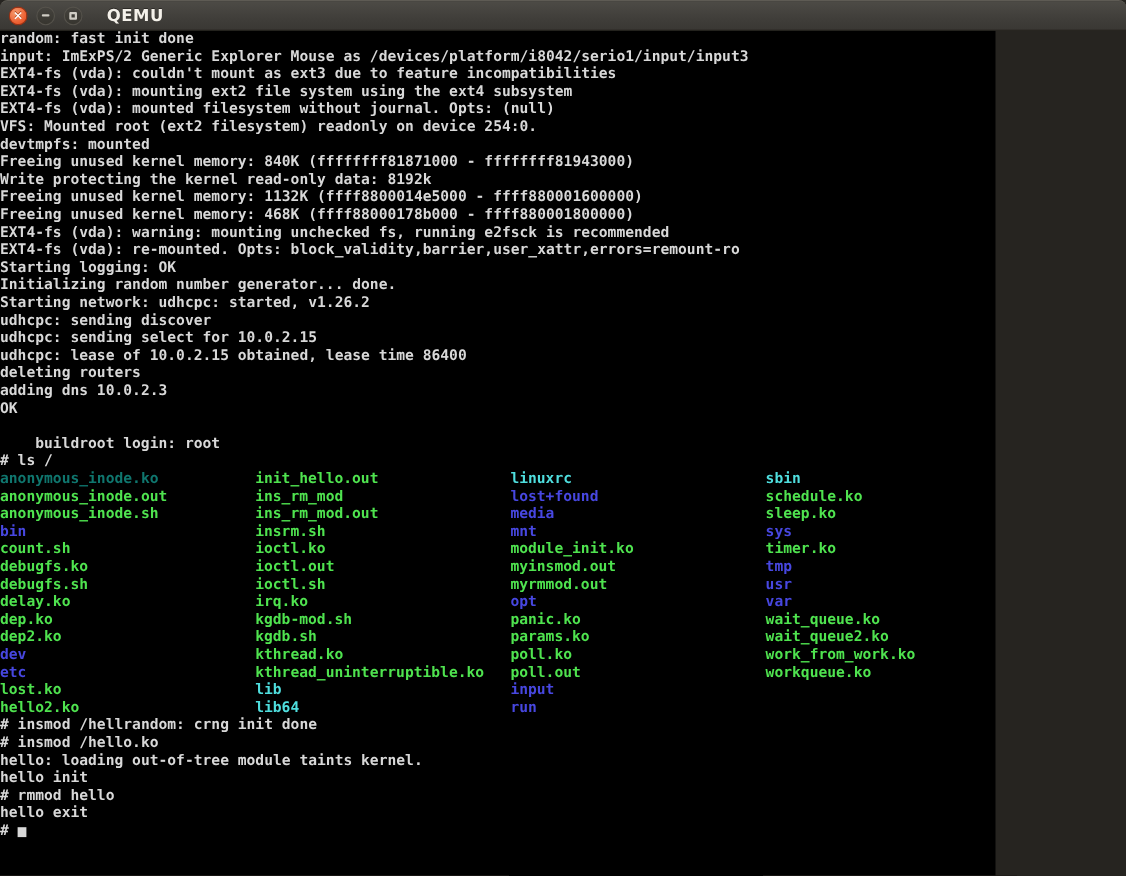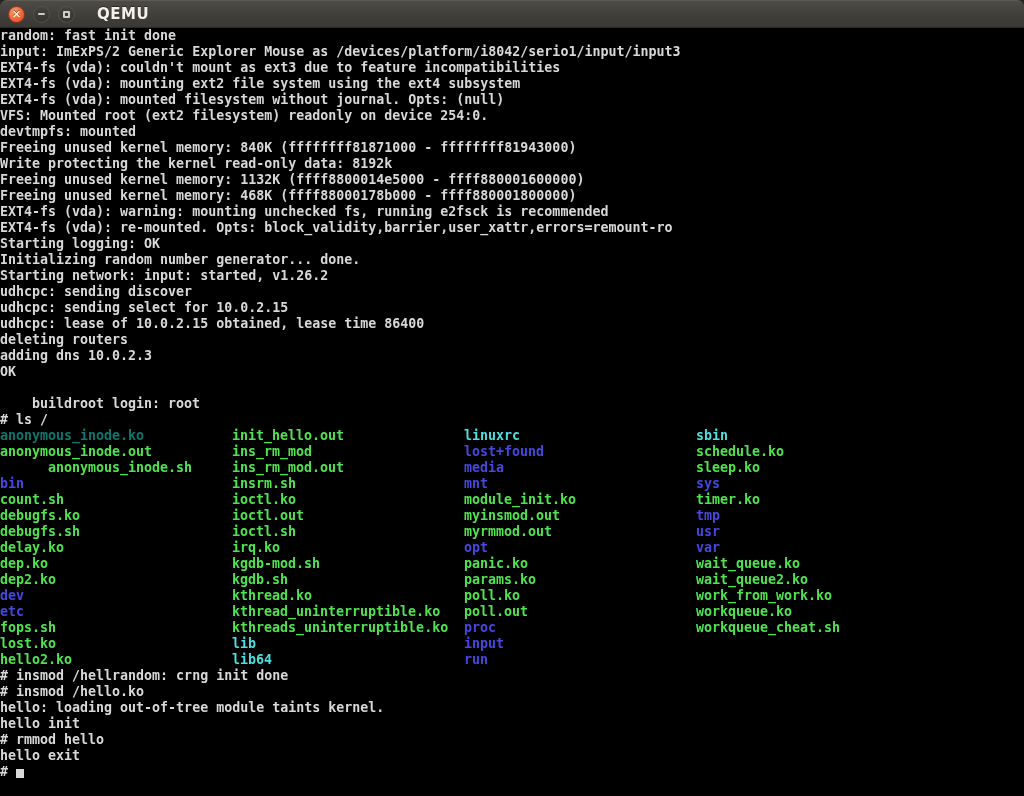--- a/index.html
+++ b/index.html
@@ -43,21 +43,21 @@
     margin-left: 22px;
     font-family: "DejaVu Sans", "Liberation Sans", sans-serif;
     font-weight: bold; font-size: 15px; color: #f4f1ea;
     text-shadow: 0 -1px 0 #2c2a26;
     letter-spacing: 0.5px;
   }
 
   
   .terminal {
     flex: 1 1 auto; background: #000;
-    width: 1024px; height: 768px;
+    width: 905px; height: 768px;
     overflow: hidden;
     font-size: 13.3px; font-weight: bold;
     line-height: 16px;
     cursor: text;
   }
   .term-line {
     height: 16px; white-space: pre; position: relative;
   }
   .ls-entry { position: absolute; top: 0; }
   .cursor {
@@ -91,43 +91,42 @@
       <div class="term-line"><span style="color: rgb(216, 216, 216);">VFS: Mounted root (ext2 filesystem) readonly on device 254:0.</span></div>
       <div class="term-line"><span style="color: rgb(216, 216, 216);">devtmpfs: mounted</span></div>
       <div class="term-line"><span style="color: rgb(216, 216, 216);">Freeing unused kernel memory: 840K (ffffffff81871000 - ffffffff81943000)</span></div>
       <div class="term-line"><span style="color: rgb(216, 216, 216);">Write protecting the kernel read-only data: 8192k</span></div>
       <div class="term-line"><span style="color: rgb(216, 216, 216);">Freeing unused kernel memory: 1132K (ffff8800014e5000 - ffff880001600000)</span></div>
       <div class="term-line"><span style="color: rgb(216, 216, 216);">Freeing unused kernel memory: 468K (ffff88000178b000 - ffff880001800000)</span></div>
       <div class="term-line"><span style="color: rgb(216, 216, 216);">EXT4-fs (vda): warning: mounting unchecked fs, running e2fsck is recommended</span></div>
       <div class="term-line"><span style="color: rgb(216, 216, 216);">EXT4-fs (vda): re-mounted. Opts: block_validity,barrier,user_xattr,errors=remount-ro</span></div>
       <div class="term-line"><span style="color: rgb(216, 216, 216);">Starting logging: OK</span></div>
       <div class="term-line"><span style="color: rgb(216, 216, 216);">Initializing random number generator... done.</span></div>
-      <div class="term-line"><span style="color: rgb(216, 216, 216);">Starting network: input: started, v1.26.2</span></div>
+      <div class="term-line"><span style="color: rgb(216, 216, 216);">Starting network: udhcpc: started, v1.26.2</span></div>
       <div class="term-line"><span style="color: rgb(216, 216, 216);">udhcpc: sending discover</span></div>
       <div class="term-line"><span style="color: rgb(216, 216, 216);">udhcpc: sending select for 10.0.2.15</span></div>
       <div class="term-line"><span style="color: rgb(216, 216, 216);">udhcpc: lease of 10.0.2.15 obtained, lease time 86400</span></div>
       <div class="term-line"><span style="color: rgb(216, 216, 216);">deleting routers</span></div>
       <div class="term-line"><span style="color: rgb(216, 216, 216);">adding dns 10.0.2.3</span></div>
       <div class="term-line"><span style="color: rgb(216, 216, 216);">OK</span></div>
       <div class="term-line"><span style="color: rgb(216, 216, 216);"></span></div>
       <div class="term-line"><span style="color: rgb(216, 216, 216); margin-left: 32px;">buildroot login: root</span></div>
       <div class="term-line"><span style="color: rgb(216, 216, 216);"># ls /</span></div>
       <div class="term-line"><span class="ls-entry" style="left: 0px; color: #0f766e;">anonymous_inode.ko</span><span class="ls-entry" style="left: 232px; color: rgb(79, 227, 79);">init_hello.out</span><span class="ls-entry" style="left: 464px; color: rgb(79, 222, 222);">linuxrc</span><span class="ls-entry" style="left: 696px; color: rgb(79, 222, 222);">sbin</span></div>
       <div class="term-line"><span class="ls-entry" style="left: 0px; color: rgb(79, 227, 79);">anonymous_inode.out</span><span class="ls-entry" style="left: 232px; color: rgb(79, 227, 79);">ins_rm_mod</span><span class="ls-entry" style="left: 464px; color: rgb(71, 71, 224);">lost+found</span><span class="ls-entry" style="left: 696px; color: rgb(79, 227, 79);">schedule.ko</span></div>
-      <div class="term-line"><span class="ls-entry" style="left: 0px; color: rgb(79, 227, 79); margin-left: 48px;">anonymous_inode.sh</span><span class="ls-entry" style="left: 232px; color: rgb(79, 227, 79);">ins_rm_mod.out</span><span class="ls-entry" style="left: 464px; color: rgb(71, 71, 224);">media</span><span class="ls-entry" style="left: 696px; color: rgb(79, 227, 79);">sleep.ko</span></div>
+      <div class="term-line"><span class="ls-entry" style="left: 0px; color: rgb(79, 227, 79);">anonymous_inode.sh</span><span class="ls-entry" style="left: 232px; color: rgb(79, 227, 79);">ins_rm_mod.out</span><span class="ls-entry" style="left: 464px; color: rgb(71, 71, 224);">media</span><span class="ls-entry" style="left: 696px; color: rgb(79, 227, 79);">sleep.ko</span></div>
       <div class="term-line"><span class="ls-entry" style="left: 0px; color: rgb(71, 71, 224);">bin</span><span class="ls-entry" style="left: 232px; color: rgb(79, 227, 79);">insrm.sh</span><span class="ls-entry" style="left: 464px; color: rgb(71, 71, 224);">mnt</span><span class="ls-entry" style="left: 696px; color: rgb(71, 71, 224);">sys</span></div>
       <div class="term-line"><span class="ls-entry" style="left: 0px; color: rgb(79, 227, 79);">count.sh</span><span class="ls-entry" style="left: 232px; color: rgb(79, 227, 79);">ioctl.ko</span><span class="ls-entry" style="left: 464px; color: rgb(79, 227, 79);">module_init.ko</span><span class="ls-entry" style="left: 696px; color: rgb(79, 227, 79);">timer.ko</span></div>
       <div class="term-line"><span class="ls-entry" style="left: 0px; color: rgb(79, 227, 79);">debugfs.ko</span><span class="ls-entry" style="left: 232px; color: rgb(79, 227, 79);">ioctl.out</span><span class="ls-entry" style="left: 464px; color: rgb(79, 227, 79);">myinsmod.out</span><span class="ls-entry" style="left: 696px; color: rgb(71, 71, 224);">tmp</span></div>
       <div class="term-line"><span class="ls-entry" style="left: 0px; color: rgb(79, 227, 79);">debugfs.sh</span><span class="ls-entry" style="left: 232px; color: rgb(79, 227, 79);">ioctl.sh</span><span class="ls-entry" style="left: 464px; color: rgb(79, 227, 79);">myrmmod.out</span><span class="ls-entry" style="left: 696px; color: rgb(71, 71, 224);">usr</span></div>
       <div class="term-line"><span class="ls-entry" style="left: 0px; color: rgb(79, 227, 79);">delay.ko</span><span class="ls-entry" style="left: 232px; color: rgb(79, 227, 79);">irq.ko</span><span class="ls-entry" style="left: 464px; color: rgb(71, 71, 224);">opt</span><span class="ls-entry" style="left: 696px; color: rgb(71, 71, 224);">var</span></div>
       <div class="term-line"><span class="ls-entry" style="left: 0px; color: rgb(79, 227, 79);">dep.ko</span><span class="ls-entry" style="left: 232px; color: rgb(79, 227, 79);">kgdb-mod.sh</span><span class="ls-entry" style="left: 464px; color: rgb(79, 227, 79);">panic.ko</span><span class="ls-entry" style="left: 696px; color: rgb(79, 227, 79);">wait_queue.ko</span></div>
       <div class="term-line"><span class="ls-entry" style="left: 0px; color: rgb(79, 227, 79);">dep2.ko</span><span class="ls-entry" style="left: 232px; color: rgb(79, 227, 79);">kgdb.sh</span><span class="ls-entry" style="left: 464px; color: rgb(79, 227, 79);">params.ko</span><span class="ls-entry" style="left: 696px; color: rgb(79, 227, 79); text-align: right;">wait_queue2.ko</span></div>
       <div class="term-line"><span class="ls-entry" style="left: 0px; color: rgb(71, 71, 224);">dev</span><span class="ls-entry" style="left: 232px; color: rgb(79, 227, 79);">kthread.ko</span><span class="ls-entry" style="left: 464px; color: rgb(79, 227, 79);">poll.ko</span><span class="ls-entry" style="left: 696px; color: rgb(79, 227, 79);">work_from_work.ko</span></div>
       <div class="term-line"><span class="ls-entry" style="left: 0px; color: rgb(71, 71, 224);">etc</span><span class="ls-entry" style="left: 232px; color: rgb(79, 227, 79);">kthread_uninterruptible.ko</span><span class="ls-entry" style="left: 464px; color: rgb(79, 227, 79);">poll.out</span><span class="ls-entry" style="left: 696px; color: rgb(79, 227, 79);">workqueue.ko</span></div>
-      <div class="term-line"><span class="ls-entry" style="left: 0px; color: rgb(79, 227, 79);">fops.sh</span><span class="ls-entry" style="left: 232px; color: rgb(79, 227, 79);">kthreads_uninterruptible.ko</span><span class="ls-entry" style="left: 464px; color: rgb(71, 71, 224);">proc</span><span class="ls-entry" style="left: 696px; color: rgb(79, 227, 79);">workqueue_cheat.sh</span></div>
       <div class="term-line"><span class="ls-entry" style="left: 0px; color: rgb(79, 227, 79);">lost.ko</span><span class="ls-entry" style="left: 232px; color: rgb(79, 222, 222);">lib</span><span class="ls-entry" style="left: 464px; color: rgb(71, 71, 224);">input</span></div>
       <div class="term-line"><span class="ls-entry" style="left: 0px; color: rgb(79, 227, 79);">hello2.ko</span><span class="ls-entry" style="left: 232px; color: rgb(79, 222, 222);">lib64</span><span class="ls-entry" style="left: 464px; color: rgb(71, 71, 224);">run</span></div>
       <div class="term-line"><span style="color: rgb(216, 216, 216);"># insmod /hellrandom: crng init done</span></div>
       <div class="term-line"><span style="color: rgb(216, 216, 216);"># insmod /hello.ko</span></div>
       <div class="term-line"><span style="color: rgb(216, 216, 216);">hello: loading out-of-tree module taints kernel.</span></div>
       <div class="term-line"><span style="color: rgb(216, 216, 216);">hello init</span></div>
       <div class="term-line"><span style="color: rgb(216, 216, 216);"># rmmod hello</span></div>
       <div class="term-line"><span style="color: rgb(216, 216, 216);">hello exit</span></div>
       <div class="term-line"><span style="color: rgb(216, 216, 216);"># </span><span class="cursor"></span></div>
     </div>

